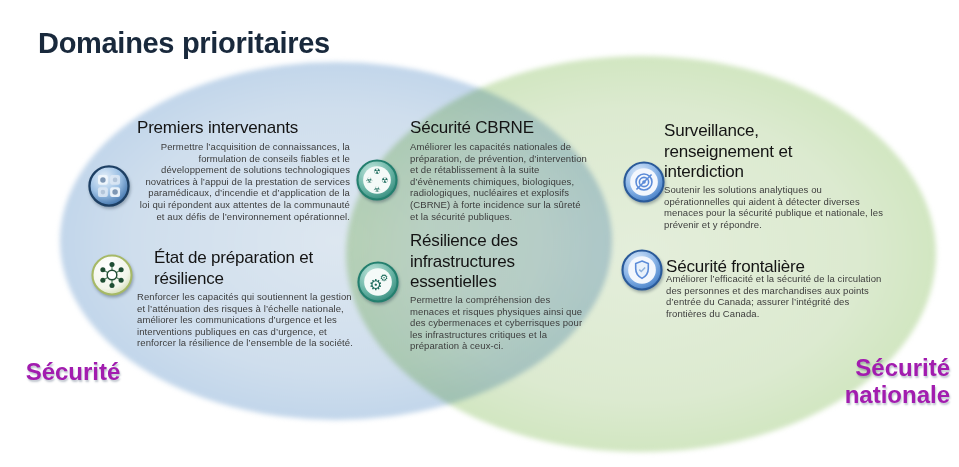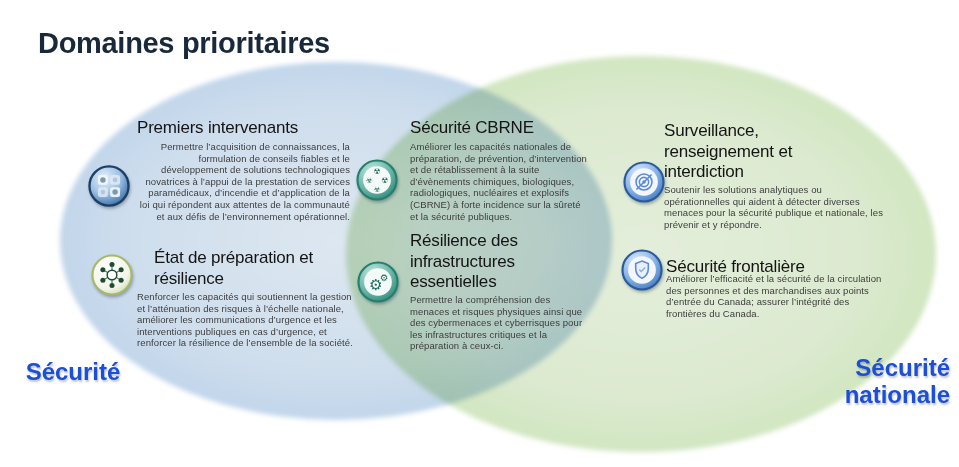--- a/index.html
+++ b/index.html
@@ -24,21 +24,21 @@
   .content{position:absolute;left:0;top:0;width:100%;height:100%;z-index:2;}
   .section{position:absolute;}
   .sec-head{
     position:absolute;font-weight:normal;color:#141414;font-size:17px;line-height:20.5px;letter-spacing:-0.2px;
   }
   .sec-body{
     position:absolute;color:#3c3c3c;font-size:9.5px;line-height:11.6px;letter-spacing:0.1px;
   }
   .sphere{position:absolute;width:42px;height:42px;filter:drop-shadow(1px 2px 1.5px rgba(30,50,70,0.35));}
   .venn-label{
-    position:absolute;font-size:24px;line-height:27px;font-weight:bold;color:#1d4ed8;
+    position:absolute;font-size:24px;line-height:27px;font-weight:bold;color:#a21caf;
     text-shadow:1px 2px 2px rgba(40,60,90,0.3);
   }
   .venn-label.left{left:12px;top:358px;width:122px;text-align:center;}
   .venn-label.right{left:792px;top:354px;width:158px;text-align:right;}
 </style>
 </head>
 <body>
 
 <div class="canvas">
 

